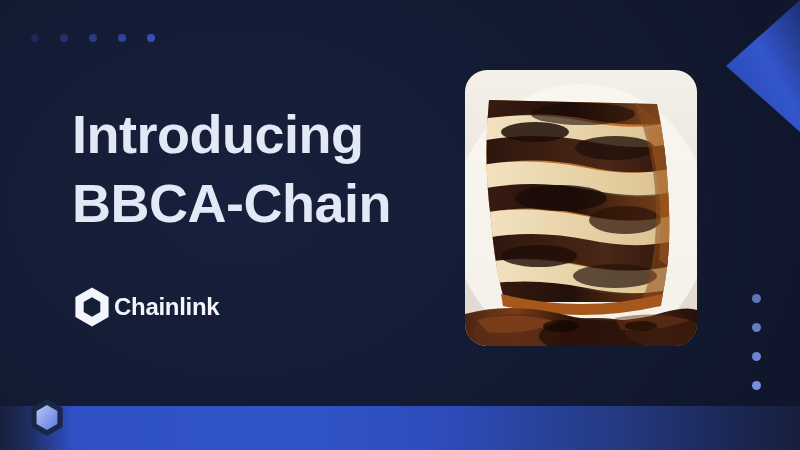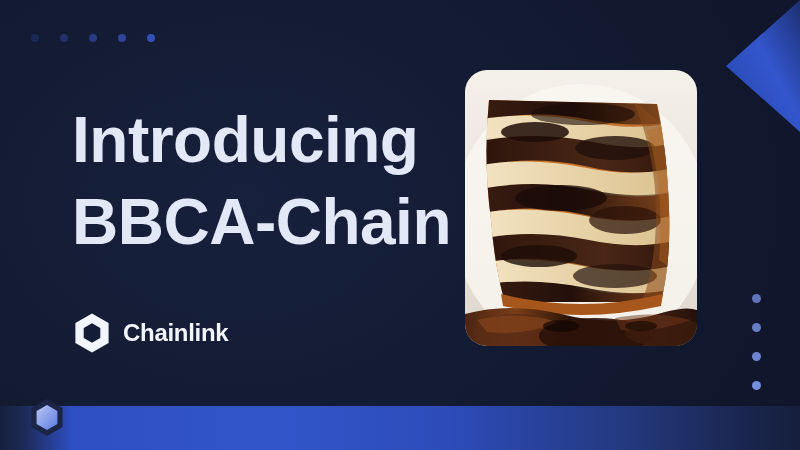--- a/index.html
+++ b/index.html
@@ -71,35 +71,35 @@
   .dot-col-right .dot:nth-child(4) { opacity: 0.90; }
   .dot-col-right .dot:nth-child(5) { opacity: 1; }
 
   
   .headline {
     position: absolute;
     left: 72px;
     top: 100px;
     width: 400px;
     color: #e2e8f6;
-    font-size: 64px;
+    font-size: 54px;
     font-weight: bold;
     line-height: 1.28;
     letter-spacing: -0.5px;
     white-space: pre-line;
   }
 
   
   .brand {
     position: absolute;
     left: 73px;
-    top: 312px;
+    top: 286px;
     display: flex;
     align-items: center;
-    gap: 12px;
+    gap: 3px;
   }
   .brand-mark {
     width: 38px;
     height: 42px;
     display: block;
   }
   .brand-word {
     color: #f2f5fb;
     font-size: 24px;
     font-weight: bold;

